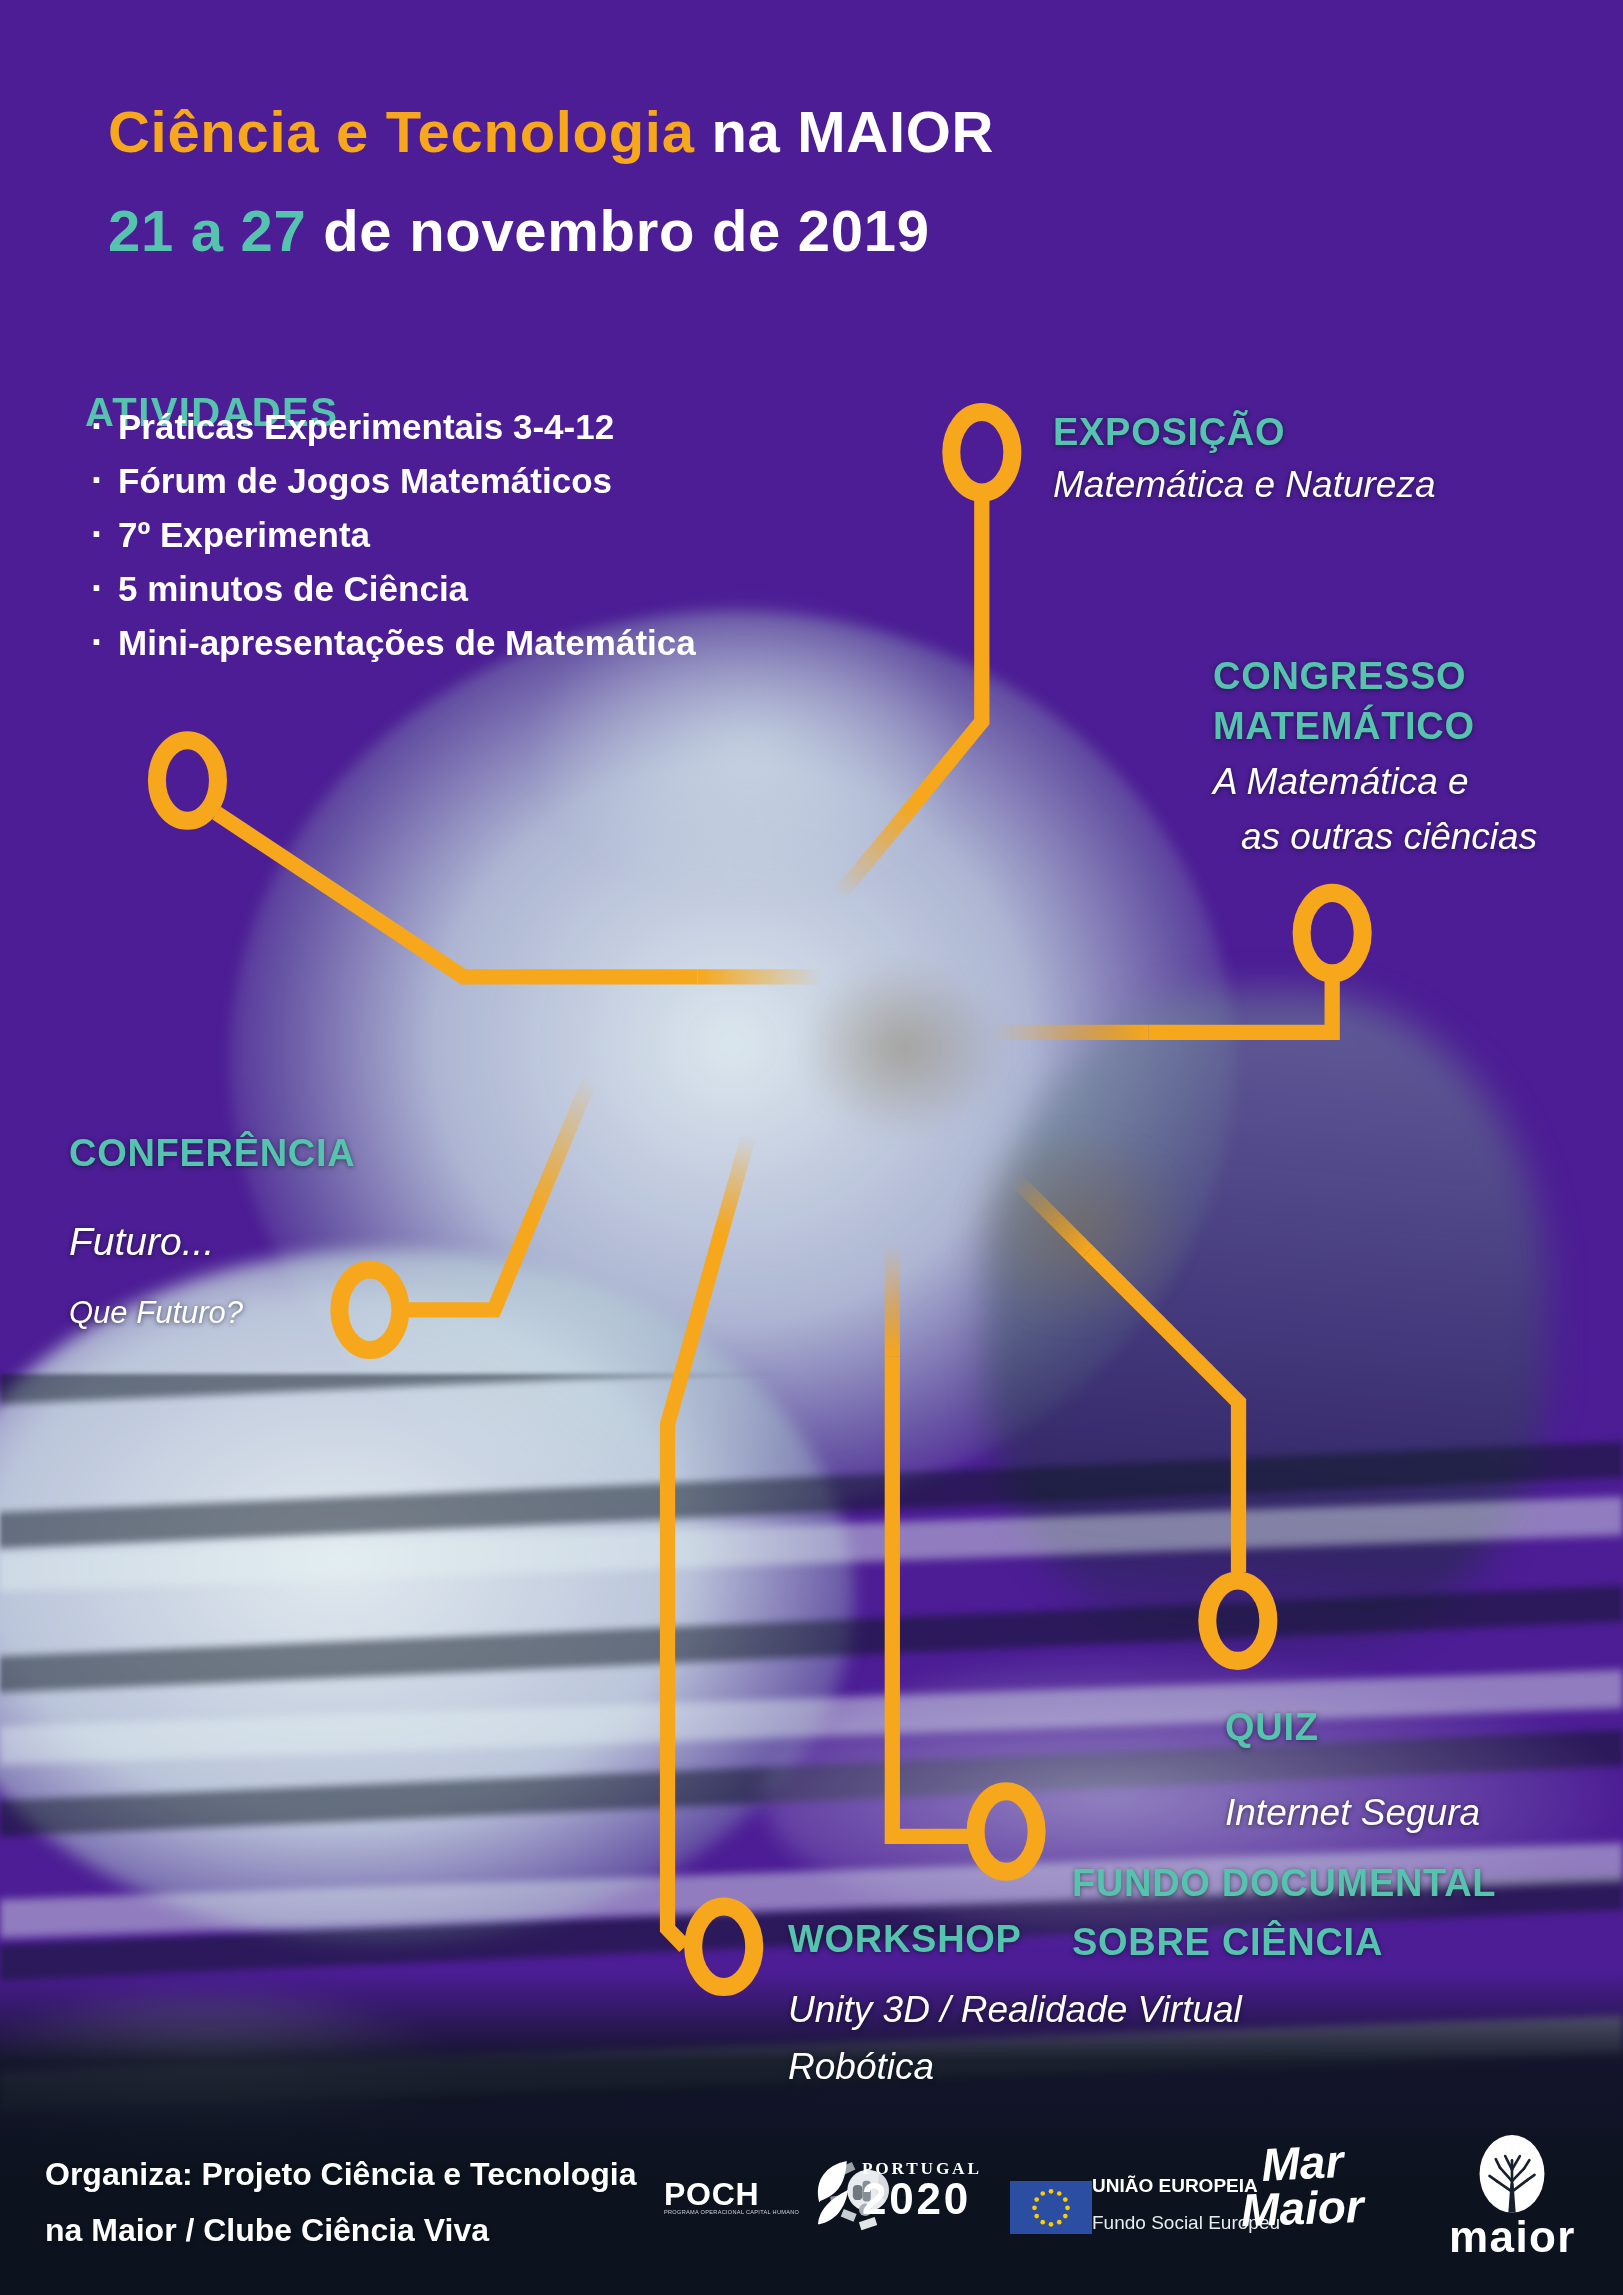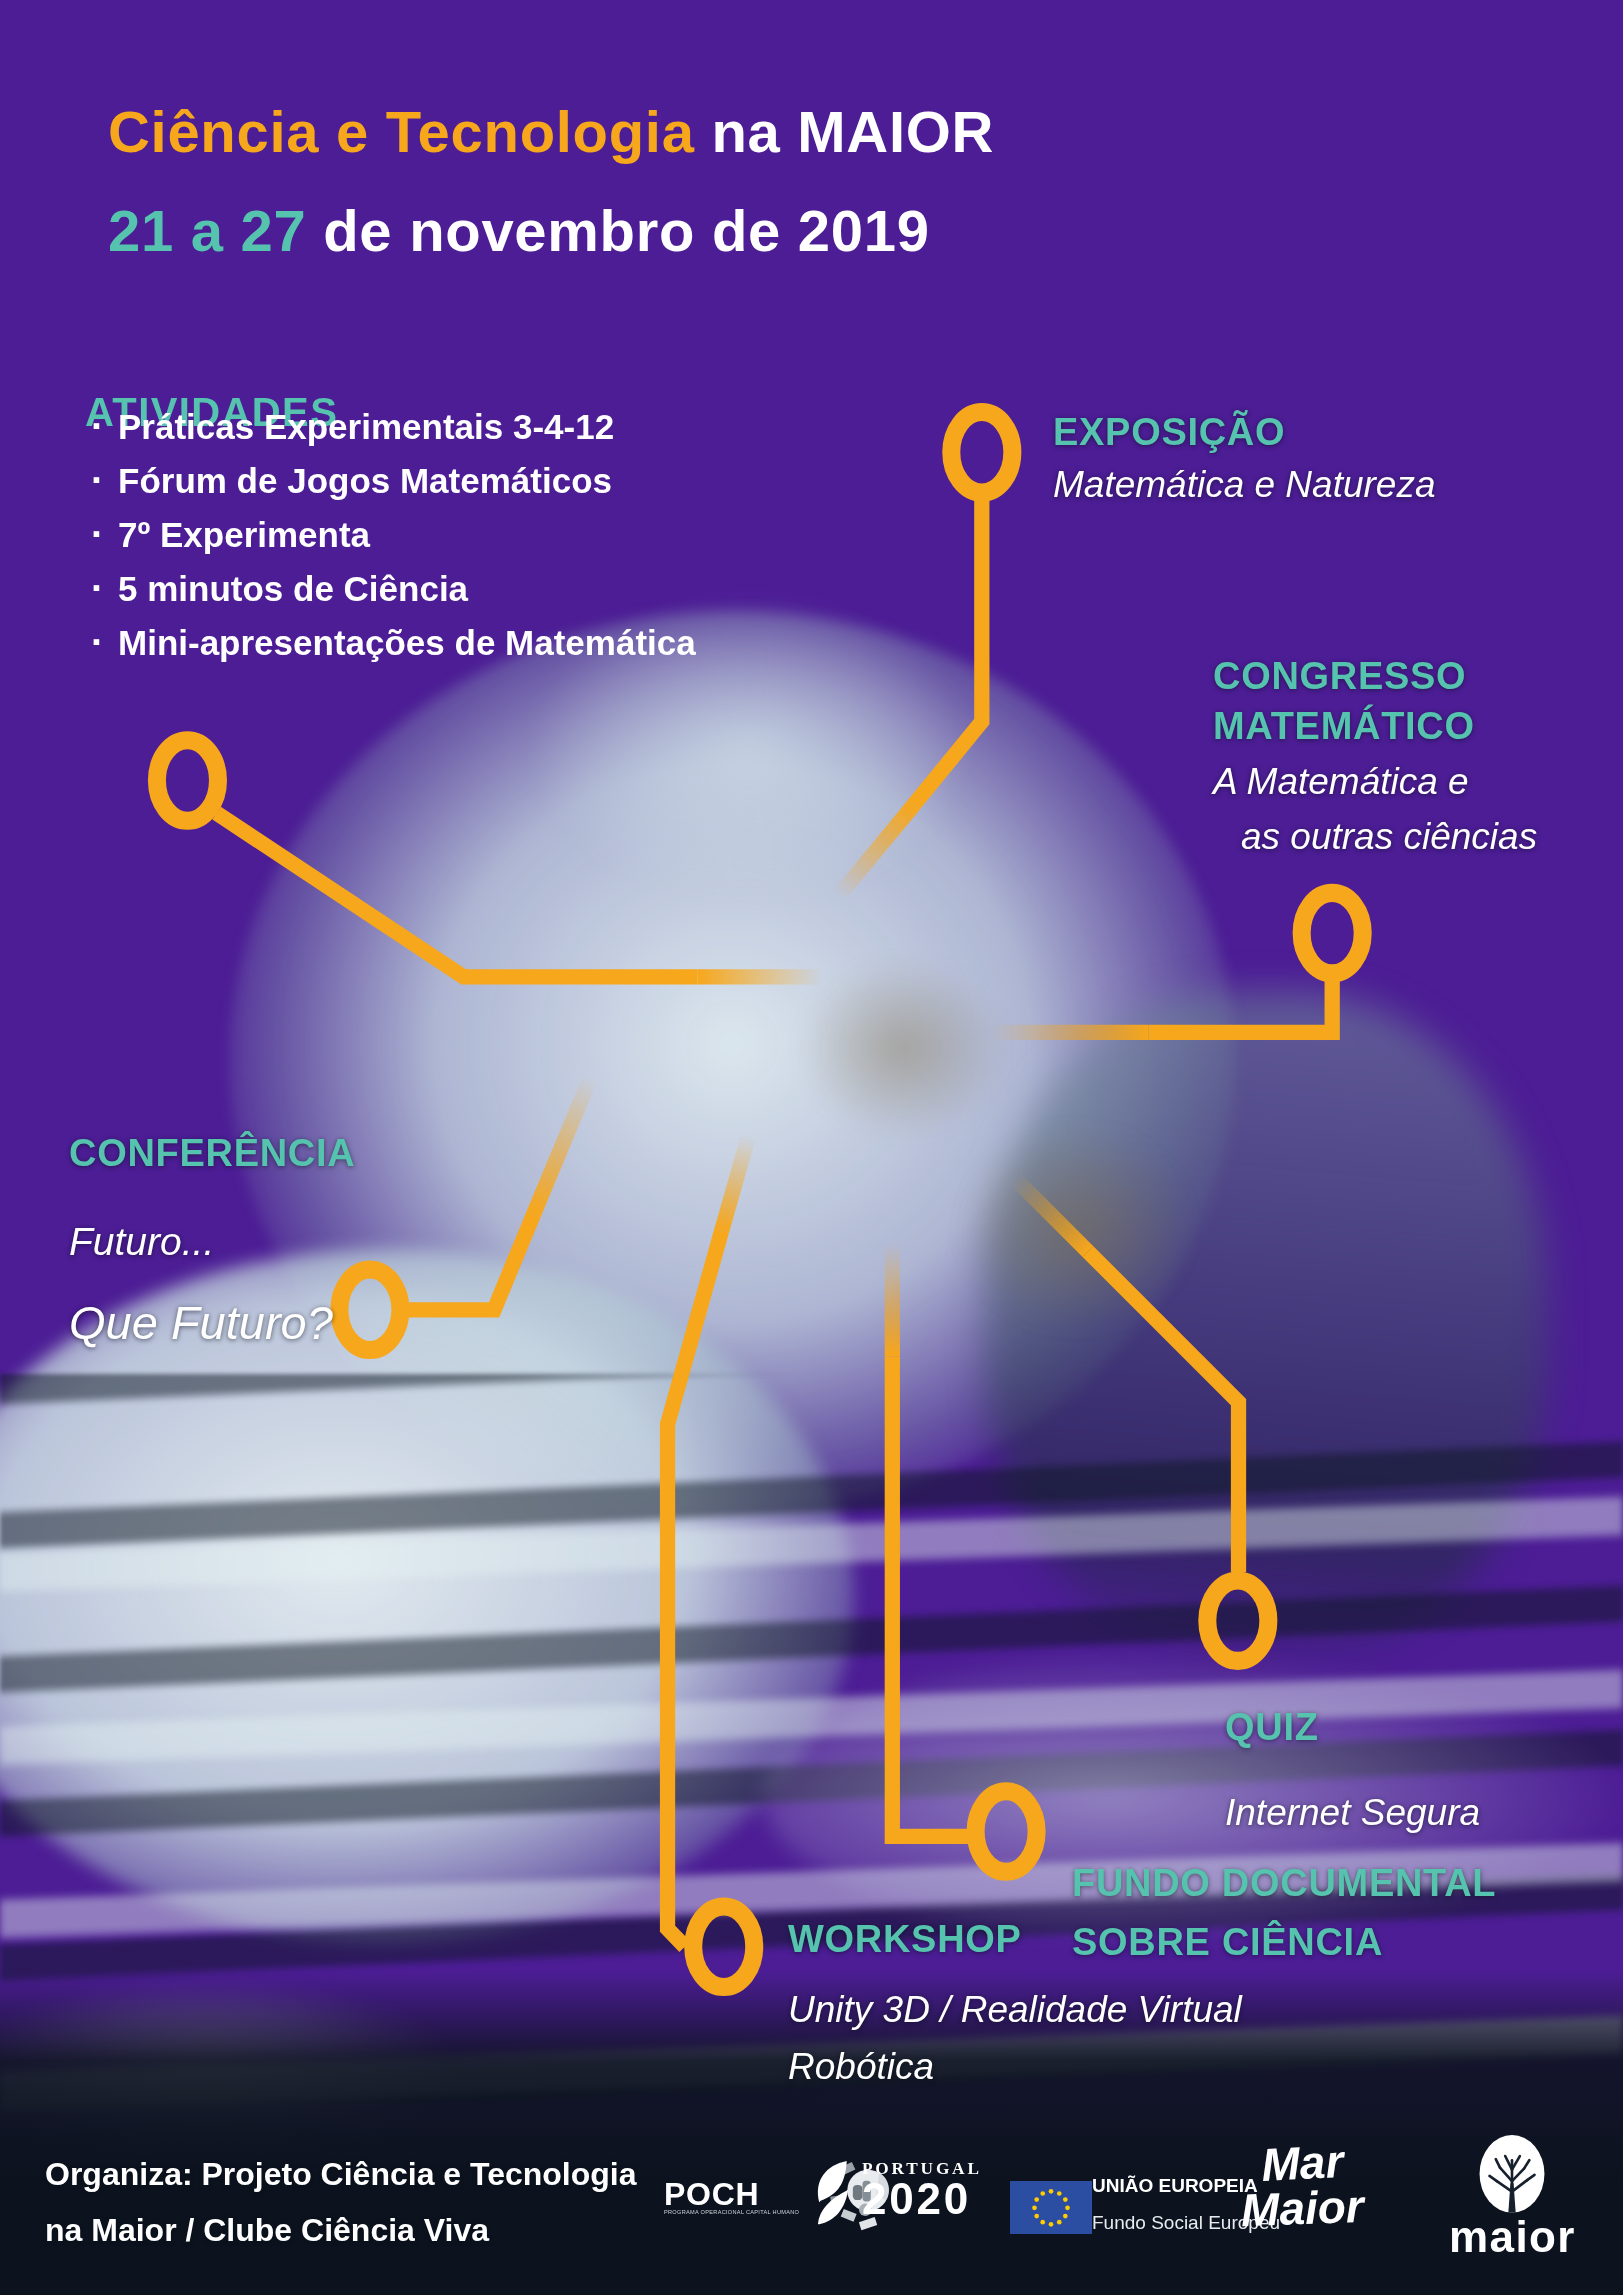--- a/index.html
+++ b/index.html
@@ -155,21 +155,21 @@
   <div class="txt ev-h" style="left:1053px;top:411px;">EXPOSIÇÃO</div>
   <div class="txt ev-s" style="left:1053px;top:464px;">Matemática e Natureza</div>
 
   <div class="txt ev-h" style="left:1213px;top:655px;">CONGRESSO</div>
   <div class="txt ev-h" style="left:1213px;top:705px;">MATEMÁTICO</div>
   <div class="txt ev-s" style="left:1213px;top:761px;">A Matemática e</div>
   <div class="txt ev-s" style="left:1213px;top:816px;margin-left:28px;">as outras ciências</div>
 
   <div class="txt ev-h" style="left:69px;top:1132px;">CONFERÊNCIA</div>
   <div class="txt ev-s" style="left:69px;top:1220px;font-size:39px;">Futuro...</div>
-  <div class="txt ev-s" style="left:69px;top:1295px;font-size:47px;">Que Futuro?</div>
+  <div class="txt ev-s" style="left:69px;top:1295px;font-size:31px;">Que Futuro?</div>
 
   <div class="txt ev-h" style="left:1225px;top:1706px;">QUIZ</div>
   <div class="txt ev-s" style="left:1225px;top:1792px;">Internet Segura</div>
 
   <div class="txt ev-h" style="left:1072px;top:1862px;">FUNDO DOCUMENTAL</div>
   <div class="txt ev-h" style="left:1072px;top:1921px;">SOBRE CIÊNCIA</div>
 
   <div class="txt ev-h" style="left:788px;top:1918px;">WORKSHOP</div>
   <div class="txt ev-s" style="left:788px;top:1989px;">Unity 3D / Realidade Virtual</div>
   <div class="txt ev-s" style="left:788px;top:2046px;">Robótica</div>

